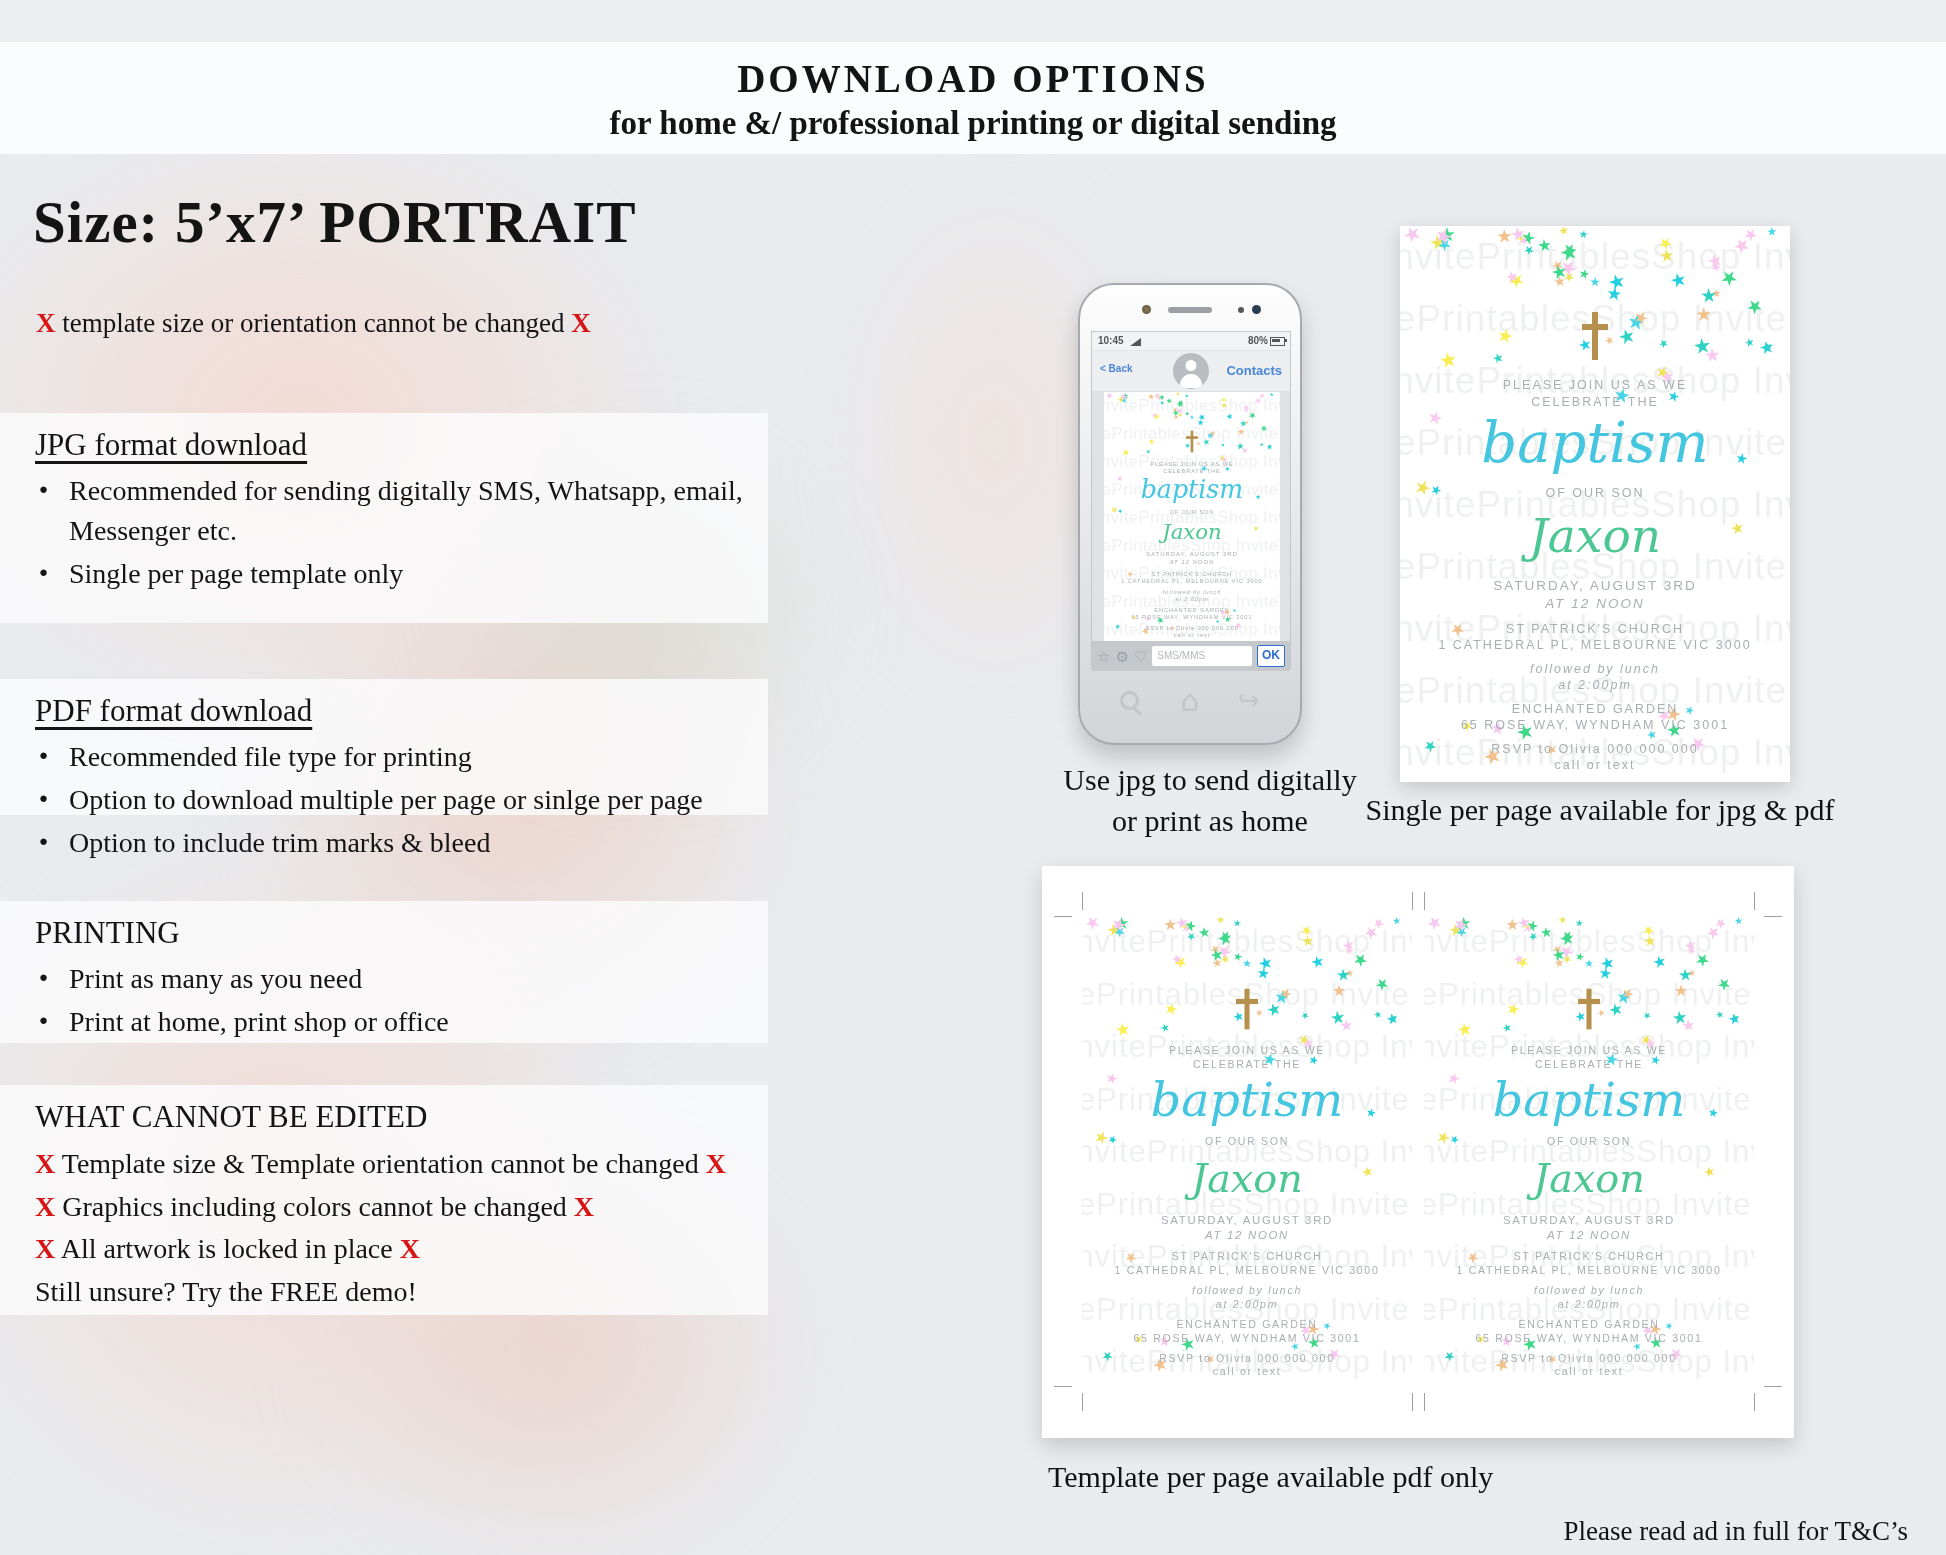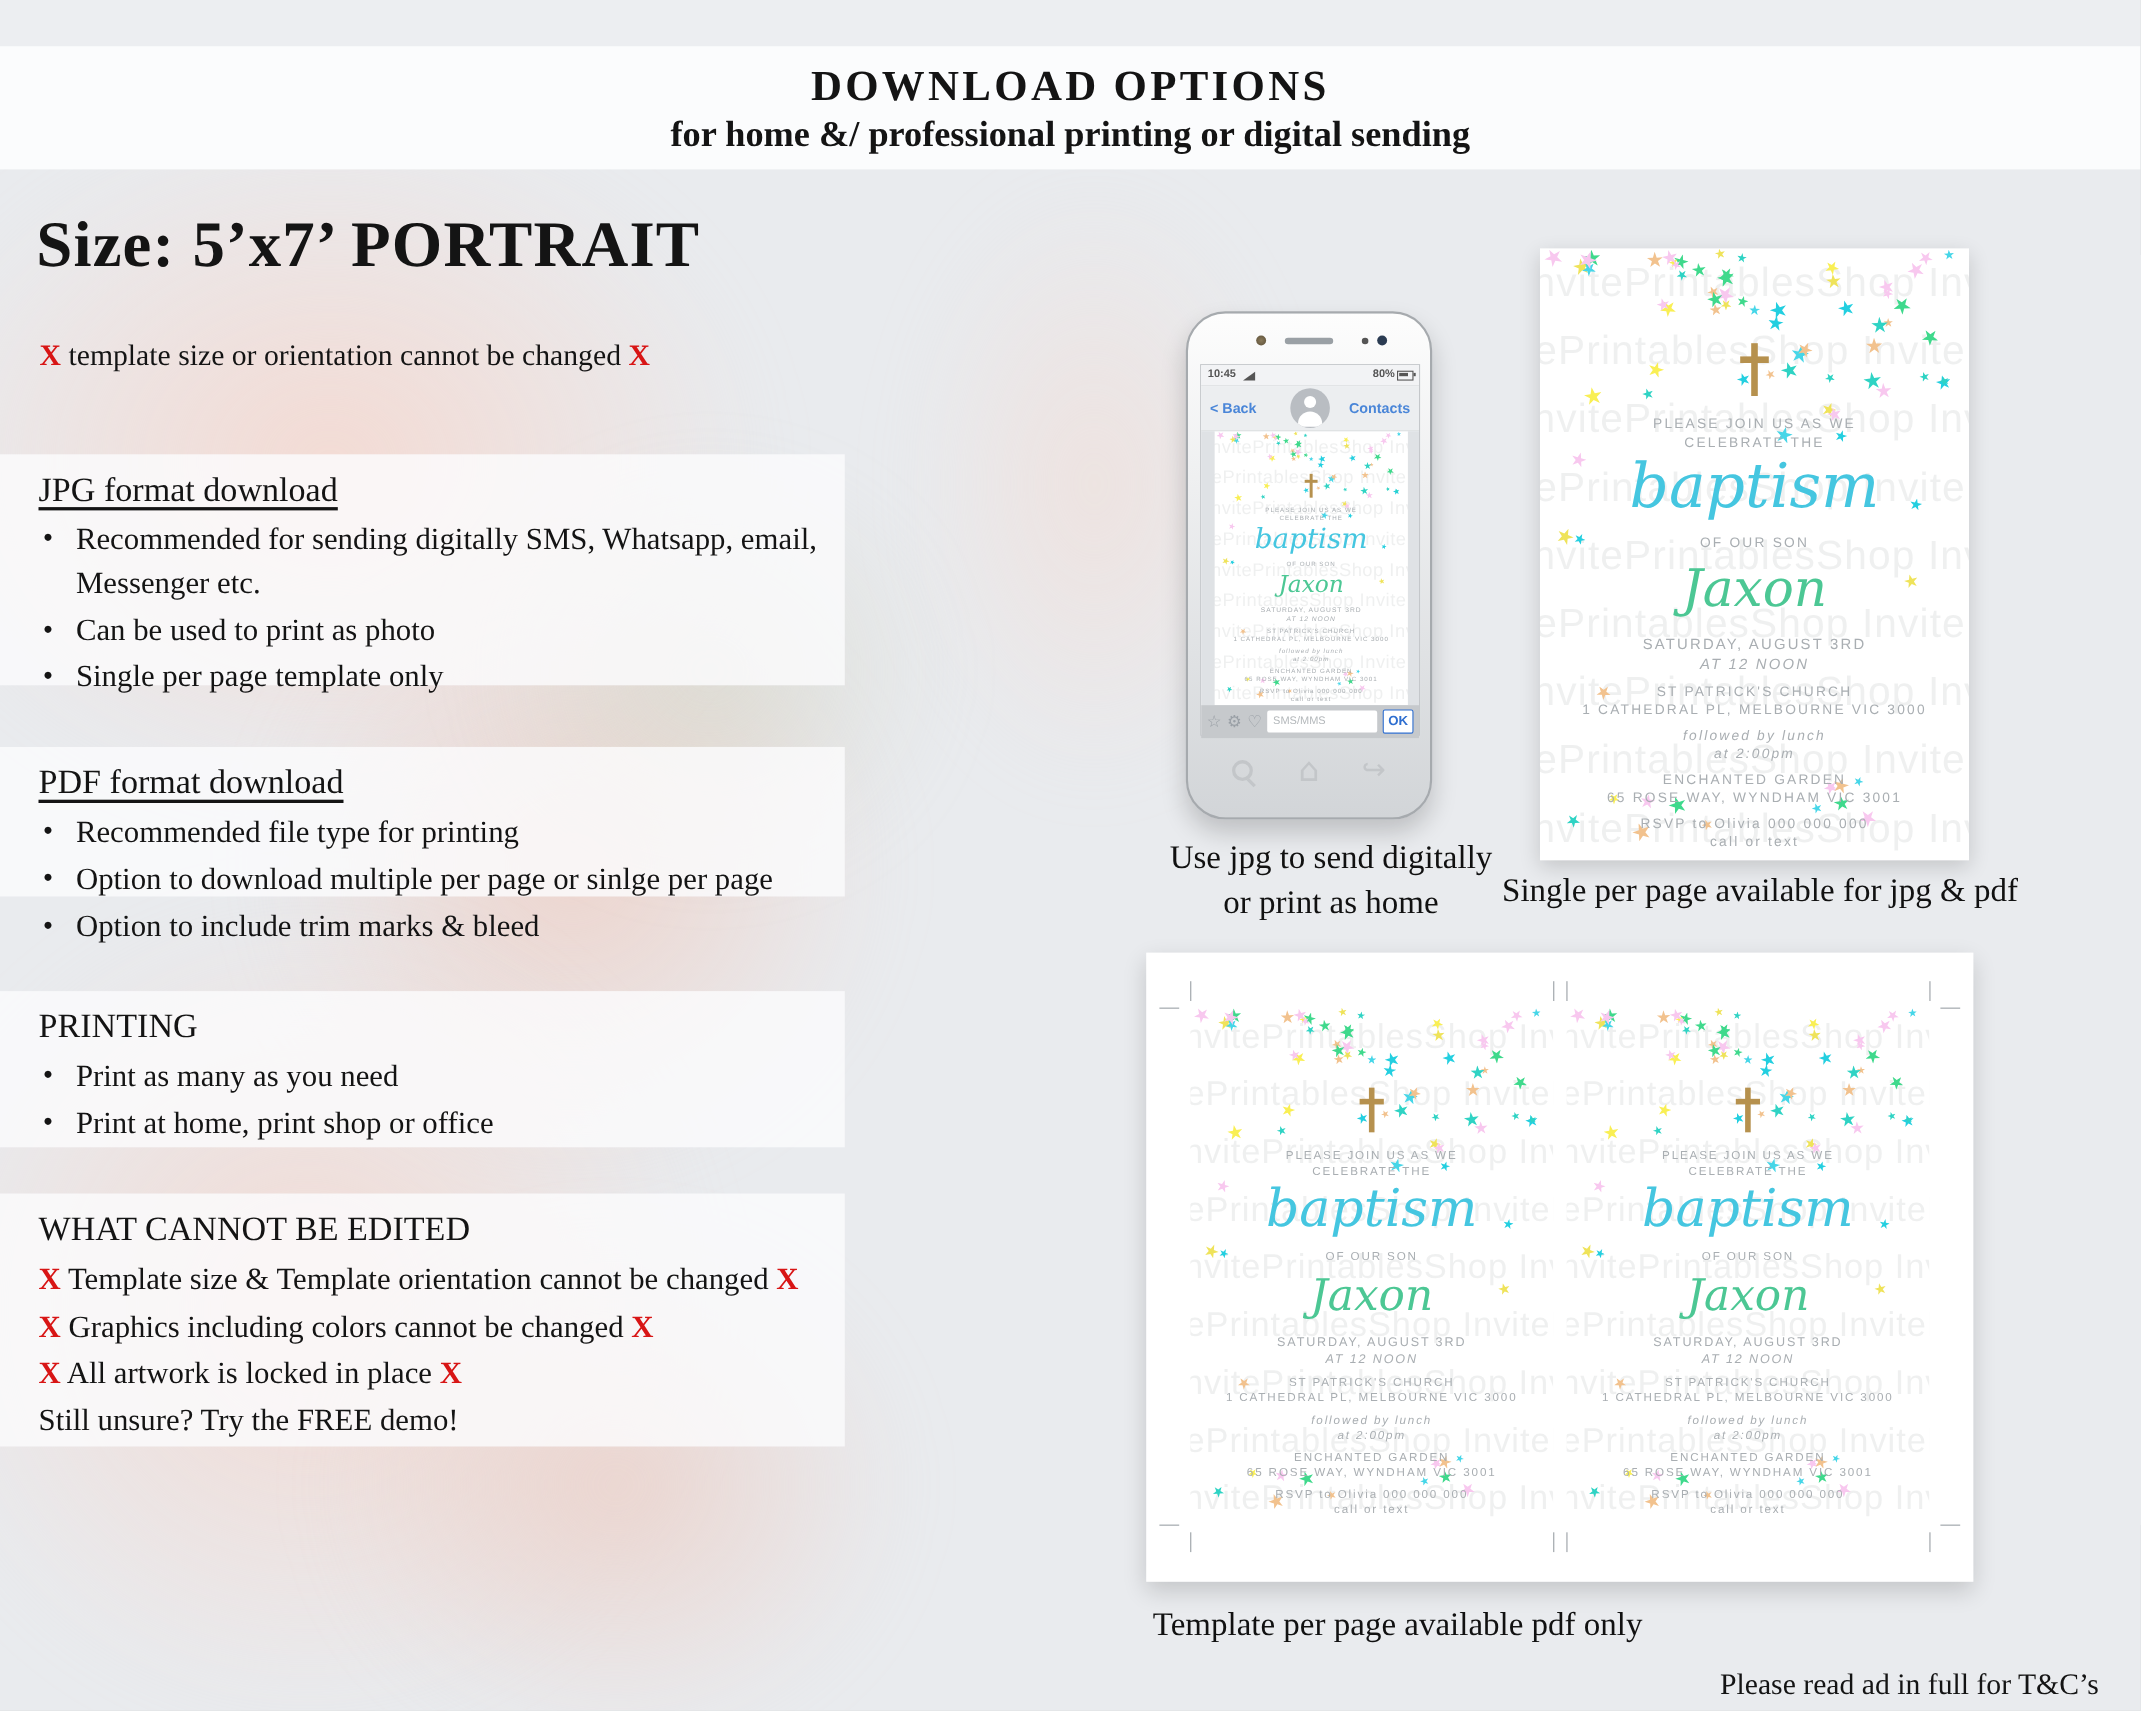--- a/index.html
+++ b/index.html
@@ -77,21 +77,21 @@
   .statusbar{position:relative;height:18px;background:#f2f3f5;border-bottom:1px solid #e2e4e6;
              font-family:"Liberation Sans", sans-serif;font-size:10px;color:#555;}
   .st-left{position:absolute;left:6px;top:3px;font-weight:700;}
   .sig{position:absolute;left:38px;top:6px;width:0;height:0;border-left:11px solid transparent;border-bottom:8px solid #555;}
   .st-right{position:absolute;right:22px;top:3px;font-weight:700;}
   .batt{position:absolute;right:5px;top:5px;width:13px;height:7px;border:1px solid #555;}
   .batt::after{content:"";position:absolute;right:-3px;top:1px;width:2px;height:3px;background:#555;}
   .batt i{position:absolute;left:1px;top:1px;width:8px;height:3px;background:#555;}
   .contactsbar{position:relative;height:40px;background:#eceef0;border-bottom:1px solid #dfe1e3;
                font-family:"Liberation Sans", sans-serif;}
-  .backlink{position:absolute;left:8px;top:12px;font-size:13px;font-weight:700;color:#4a86d8;}
+  .backlink{position:absolute;left:8px;top:12px;font-size:10px;font-weight:700;color:#4a86d8;}
   .contactslink{position:absolute;right:8px;top:12px;font-size:13px;font-weight:700;color:#4a86d8;}
   .avatar{position:absolute;left:50%;top:2px;transform:translateX(-50%);width:36px;height:36px;border-radius:50%;background:#b9bdc2;overflow:hidden;}
   .avatar .head{position:absolute;left:50%;top:7px;transform:translateX(-50%);width:11px;height:11px;border-radius:50%;background:#fff;}
   .avatar .bod{position:absolute;left:50%;top:21px;transform:translateX(-50%);width:22px;height:14px;border-radius:11px 11px 0 0;background:#fff;}
   .invitearea{position:relative;height:249px;background:#dfe2e5;}
   .clip-phone{position:absolute;left:12px;top:0;width:176px;height:249px;overflow:hidden;}
   .clip-phone .invite-base{transform:scale(0.451);transform-origin:top left;}
   .msgbar{position:relative;height:30px;background:#c6c9cc;display:flex;align-items:center;gap:5px;padding:0 5px;box-sizing:border-box;
           font-family:"Liberation Sans", sans-serif;}
   .mic{color:#9aa0a6;font-size:15px;line-height:1;}
@@ -141,21 +141,20 @@
   <div class="size-warning">
     <span class="xred">X</span>
     <span>template size or orientation cannot be changed</span>
     <span class="xred">X</span>
   </div>
 
   <div class="band band-jpg">
     <div class="sec-title u">JPG format download</div>
     <ul class="bullets">
       <li><span>Recommended for sending digitally SMS, Whatsapp, email, Messenger etc.</span></li>
-      <li><span>Can be used to print as photo</span></li>
       <li><span>Single per page template only</span></li>
     </ul>
   </div>
 
   <div class="band band-pdf">
     <div class="sec-title u">PDF format download</div>
     <ul class="bullets">
       <li><span>Recommended file type for printing</span></li>
       <li><span>Option to download multiple per page or sinlge per page</span></li>
       <li><span>Option to include trim marks &amp; bleed</span></li>

